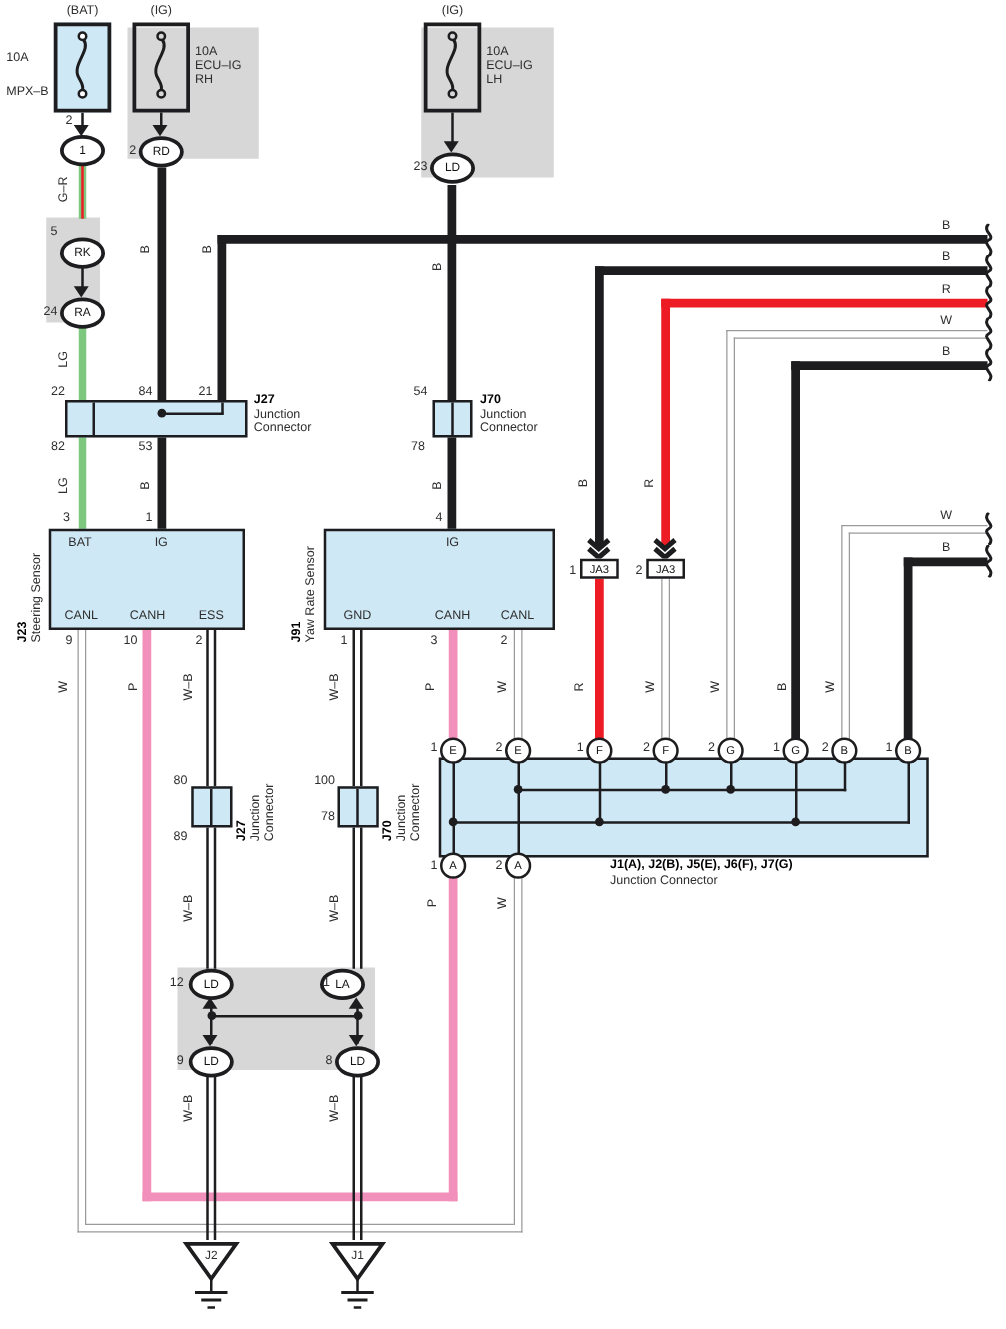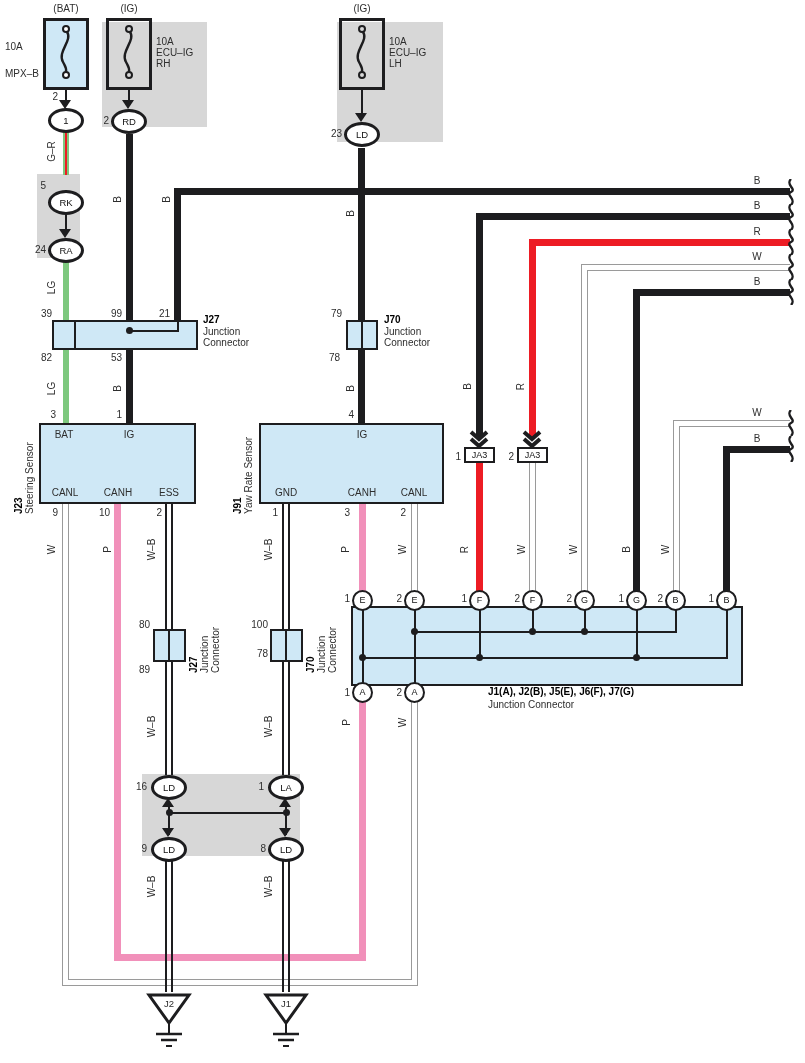--- a/index.html
+++ b/index.html
@@ -207,21 +207,21 @@
   <div class="tri-d" style="left:162px;top:828px"></div>
   <div class="tri-u" style="left:279px;top:798px"></div>
   <div class="tri-d" style="left:279px;top:828px"></div>
 
   <div class="oval" style="left:48px;top:108px">1</div>
   <div class="oval" style="left:111px;top:109px">RD</div>
   <div class="oval" style="left:344px;top:122px">LD</div>
   <div class="oval" style="left:48px;top:190px">RK</div>
   <div class="oval" style="left:48px;top:238px">RA</div>
   <div class="oval" style="left:151px;top:775px">LD</div>
-  <div class="oval" style="left:268px;top:775px">LA</div>
+  <div class="oval" style="left:256px;top:775px">LA</div>
   <div class="oval" style="left:151px;top:837px">LD</div>
   <div class="oval" style="left:268px;top:837px">LD</div>
 
   <div class="pin" style="left:352px;top:590px">E</div>
   <div class="pin" style="left:404px;top:590px">E</div>
   <div class="pin" style="left:469px;top:590px">F</div>
   <div class="pin" style="left:522px;top:590px">F</div>
   <div class="pin" style="left:574px;top:590px">G</div>
   <div class="pin" style="left:626px;top:590px">G</div>
   <div class="pin" style="left:665px;top:590px">B</div>
@@ -267,30 +267,30 @@
 
   <div class="lbl ctr rot" style="left:36px;top:146px;width:30px">G–R</div>
   <div class="lbl ctr rot" style="left:36px;top:282px;width:30px">LG</div>
   <div class="lbl ctr rot" style="left:36px;top:383px;width:30px">LG</div>
   <div class="lbl ctr rot" style="left:102px;top:194px;width:30px">B</div>
   <div class="lbl ctr rot" style="left:151px;top:194px;width:30px">B</div>
   <div class="lbl ctr rot" style="left:335px;top:208px;width:30px">B</div>
   <div class="lbl ctr rot" style="left:102px;top:383px;width:30px">B</div>
   <div class="lbl ctr rot" style="left:335px;top:383px;width:30px">B</div>
 
-  <div class="lbl ra" style="left:36px;top:308px;width:16px">39</div>
-  <div class="lbl ra" style="left:106px;top:308px;width:16px">99</div>
+  <div class="lbl ra" style="left:36px;top:308px;width:16px">22</div>
+  <div class="lbl ra" style="left:106px;top:308px;width:16px">84</div>
   <div class="lbl ra" style="left:154px;top:308px;width:16px">21</div>
   <div class="lbl ra" style="left:36px;top:352px;width:16px">82</div>
   <div class="lbl ra" style="left:106px;top:352px;width:16px">53</div>
   <div class="lbl b" style="left:203px;top:314px">J27</div>
   <div class="lbl" style="left:203px;top:326px">Junction</div>
   <div class="lbl" style="left:203px;top:337px">Connector</div>
 
-  <div class="lbl ra" style="left:324px;top:308px;width:18px">79</div>
+  <div class="lbl ra" style="left:324px;top:308px;width:18px">54</div>
   <div class="lbl ra" style="left:322px;top:352px;width:18px">78</div>
   <div class="lbl b" style="left:384px;top:314px">J70</div>
   <div class="lbl" style="left:384px;top:326px">Junction</div>
   <div class="lbl" style="left:384px;top:337px">Connector</div>
 
   <div class="lbl ra" style="left:40px;top:409px;width:16px">3</div>
   <div class="lbl ra" style="left:106px;top:409px;width:16px">1</div>
   <div class="lbl ra" style="left:336px;top:409px;width:18px">4</div>
 
   <div class="lbl ctr" style="left:44px;top:429px;width:40px">BAT</div>
@@ -374,21 +374,21 @@
       <span class="vl">Junction</span>
       <span class="vl">Connector</span>
     </div>
 
   <div class="lbl ctr rot" style="left:331px;top:717px;width:30px">P</div>
   <div class="lbl ctr rot" style="left:387px;top:717px;width:30px">W</div>
 
   <div class="lbl ctr rot" style="left:136px;top:721px;width:30px">W–B</div>
   <div class="lbl ctr rot" style="left:253px;top:721px;width:30px">W–B</div>
 
-  <div class="lbl ra" style="left:129px;top:781px;width:18px">16</div>
+  <div class="lbl ra" style="left:129px;top:781px;width:18px">12</div>
   <div class="lbl ra" style="left:248px;top:781px;width:16px">1</div>
   <div class="lbl ra" style="left:131px;top:843px;width:16px">9</div>
   <div class="lbl ra" style="left:250px;top:843px;width:16px">8</div>
 
   <div class="lbl ctr rot" style="left:136px;top:881px;width:30px">W–B</div>
   <div class="lbl ctr rot" style="left:253px;top:881px;width:30px">W–B</div>
 
 </div>
 
 </body></html>

